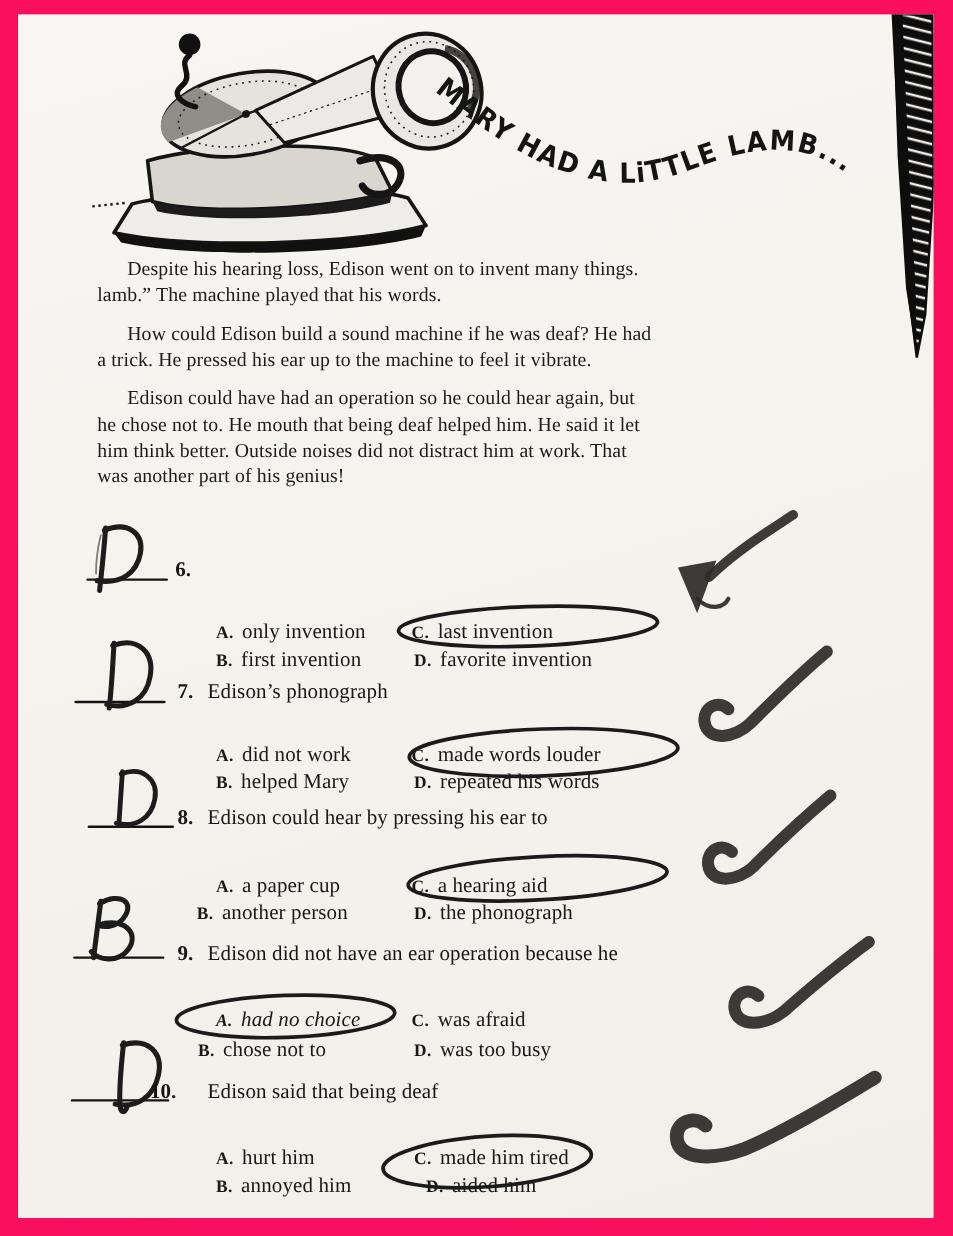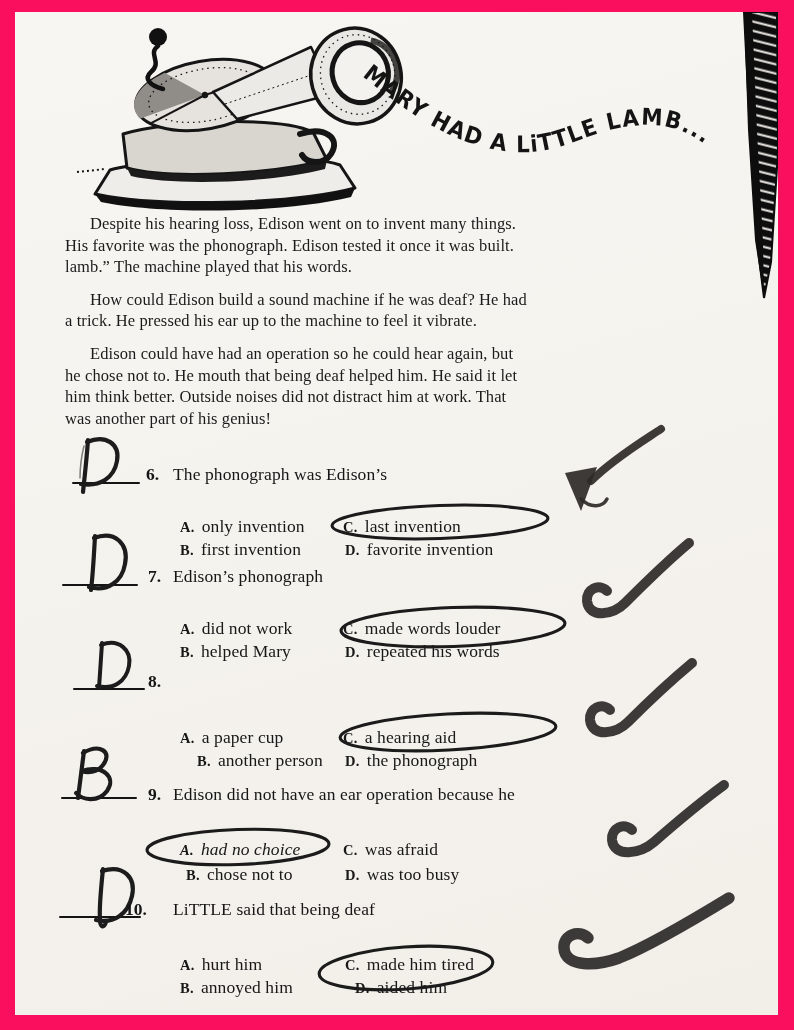--- a/index.html
+++ b/index.html
@@ -10,21 +10,21 @@
     position:relative;overflow:hidden;
   }
   .paper{
     position:absolute;left:15px;top:12px;width:763px;height:1003px;
     background:linear-gradient(165deg,#f8f6f2 0%,#f4f2ed 55%,#f2efe9 100%);
     overflow:hidden;
   }
   .abs{position:absolute;}
   svg{display:block;overflow:visible;}
   
-  .passage{position:absolute;left:50px;top:201px;color:#1b1b1b;}
+  .passage{position:absolute;left:66px;top:201px;color:#1b1b1b;}
   .para{margin:0 0 0 0;}
   .para + .para{margin-top:11px;}
   .line{font-size:16.5px;line-height:21.6px;white-space:nowrap;letter-spacing:.1px;}
   .para .line:first-child{padding-left:25px;}
   
   .qnum{position:absolute;font-weight:bold;font-size:17.5px;color:#161616;white-space:nowrap;}
   .qtext{position:absolute;font-size:17.5px;color:#161616;white-space:nowrap;letter-spacing:.1px;}
   .opt{position:absolute;white-space:nowrap;color:#181818;margin-top:28px;}
   .opt .olabel{font-weight:bold;font-size:14.5px;letter-spacing:.3px;}
   .opt .otext{font-size:17.5px;margin-left:7px;letter-spacing:.1px;}
@@ -94,21 +94,20 @@
       <path id="songPath" d="M347,64 C395,102 440,136 500,140 C555,143 575,113 635,113 C668,114 686,128 704,144"></path>
     </defs>
     <text font-family="DejaVu Sans, sans-serif" font-size="23" font-weight="600" letter-spacing="1.5" fill="#141414">
       <textPath href="#songPath" textLength="372" lengthAdjust="spacingAndGlyphs">MARY HAD A LiTTLE LAMB...</textPath>
     </text>
   </svg>
 
   <div class="passage">
     <div class="para">
       <div class="line">Despite his hearing loss, Edison went on to invent many things.</div>
-      <div class="line">His favorite was the phonograph. Edison tested it once it was built.</div>
       <div class="line">lamb.” The machine played that his words.</div>
     </div>
     <div class="para">
       <div class="line">How could Edison build a sound machine if he was deaf? He had</div>
       <div class="line">a trick. He pressed his ear up to the machine to feel it vibrate.</div>
     </div>
     <div class="para">
       <div class="line">Edison could have had an operation so he could hear again, but</div>
       <div class="line">he chose not to. He mouth that being deaf helped him. He said it let</div>
       <div class="line">him think better. Outside noises did not distract him at work. That</div>
@@ -116,21 +115,20 @@
     </div>
   </div>
 
   <div class="hw-line" style="left:57px;top:470px;width:68px;"></div>
   <svg class="hw-letter" style="left:53px;top:422px;" width="64" height="64" viewBox="0 0 64 64" aria-label="D">
     <path d="M20,6 C19,20 17,40 15,58" stroke-width="4.2"></path>
     <path d="M19,8 C38,0 52,10 49,27 C46,44 32,53 13,50" stroke-width="4.2"></path>
     <path d="M16,12 C13,24 12,34 12,44" stroke-width="1.5" opacity=".55"></path>
   </svg>
   <div class="qnum" style="left:131px;top:452px;">6.</div>
-  <div class="qtext" style="left:158px;top:452px;">The phonograph was Edison’s</div>
   <div class="opt" style="left:165px;top:476px;"><span class="olabel">A.</span><span class="otext">only invention</span></div>
   <div class="opt" style="left:328px;top:476px;"><span class="olabel">C.</span><span class="otext">last invention</span></div>
   <div class="opt" style="left:165px;top:499px;"><span class="olabel">B.</span><span class="otext">first invention</span></div>
   <div class="opt" style="left:330px;top:499px;text-align:center;"><span class="olabel">D.</span><span class="otext">favorite invention</span></div>
   <svg class="circle-svg" style="left:313px;top:487px;" width="226" height="46" viewBox="0 0 226 46">
     <ellipse cx="112" cy="23" rx="108" ry="16.5" transform="rotate(-2 112 23)"></ellipse>
   </svg>
   <svg class="mark-svg" style="left:550px;top:413px;" width="102" height="110" viewBox="0 0 102 110">
     <path d="M96,4 C78,16 48,34 26,56" stroke-width="8"></path>
     <polygon points="32,42 0,48 16,86"></polygon>
@@ -154,57 +152,58 @@
   <svg class="mark-svg" style="left:562px;top:525px;" width="120" height="97" viewBox="0 0 120 97">
     <path d="M112,6 C88,26 62,52 48,66 C36,78 12,82 10,64 C9,52 22,46 30,54" stroke-width="10"></path>
   </svg>
 
   <div class="hw-line" style="left:58px;top:676px;width:72px;"></div>
   <svg class="hw-letter" style="left:74px;top:628px;" width="46" height="52" viewBox="0 0 46 52" aria-label="D">
     <path d="M13,3 C12,18 11,34 10,48" stroke-width="4"></path>
     <path d="M12,5 C30,-2 43,10 40,26 C37,42 24,50 8,46" stroke-width="4"></path>
   </svg>
   <div class="qnum" style="left:133px;top:659px;">8.</div>
+  <div class="qtext" style="left:158px;top:659px;">Edison could hear by pressing his ear to</div>
   <div class="opt" style="left:165px;top:687px;"><span class="olabel">A.</span><span class="otext">a paper cup</span></div>
   <div class="opt" style="left:328px;top:687px;"><span class="olabel">C.</span><span class="otext">a hearing aid</span></div>
-  <div class="opt" style="left:182px;top:710px;"><span class="olabel">B.</span><span class="otext">another person</span></div>
+  <div class="opt" style="left:149px;top:710px;"><span class="olabel">B.</span><span class="otext">another person</span></div>
   <div class="opt" style="left:330px;top:710px;"><span class="olabel">D.</span><span class="otext">the phonograph</span></div>
   <svg class="circle-svg" style="left:320px;top:696px;" width="230" height="48" viewBox="0 0 230 48">
     <ellipse cx="113" cy="24" rx="108" ry="18" transform="rotate(-3 113 24)"></ellipse>
   </svg>
   <svg class="mark-svg" style="left:565px;top:646px;" width="120" height="92" viewBox="0 0 120 92">
     <path d="M112,5 C88,25 62,50 48,64 C36,76 12,80 10,62 C9,50 22,44 30,52" stroke-width="10"></path>
   </svg>
 
   <div class="hw-line" style="left:46px;top:785px;width:76px;"></div>
   <svg class="hw-letter" style="left:55px;top:734px;" width="52" height="56" viewBox="0 0 52 56" aria-label="B">
     <path d="M14,5 C12,20 10,36 8,52" stroke-width="4.2"></path>
     <path d="M13,7 C30,-3 43,6 33,19 C27,27 17,27 12,25" stroke-width="4.2"></path>
     <path d="M12,25 C32,18 47,31 37,45 C28,57 12,54 6,47" stroke-width="4.2"></path>
   </svg>
   <div class="qnum" style="left:133px;top:772px;">9.</div>
   <div class="qtext" style="left:158px;top:772px;">Edison did not have an ear operation because he</div>
   <div class="opt" style="left:165px;top:799px;font-style:italic;"><span class="olabel">A.</span><span class="otext">had no choice</span></div>
   <div class="opt" style="left:328px;top:799px;"><span class="olabel">C.</span><span class="otext">was afraid</span></div>
-  <div class="opt" style="left:171px;top:824px;"><span class="olabel">B.</span><span class="otext">chose not to</span></div>
+  <div class="opt" style="left:150px;top:824px;"><span class="olabel">B.</span><span class="otext">chose not to</span></div>
   <div class="opt" style="left:330px;top:824px;"><span class="olabel">D.</span><span class="otext">was too busy</span></div>
   <svg class="circle-svg" style="left:128px;top:812px;" width="196" height="46" viewBox="0 0 196 46">
     <ellipse cx="95" cy="23" rx="91" ry="17.5" transform="rotate(-2 95 23)"></ellipse>
   </svg>
   <svg class="mark-svg" style="left:585px;top:768px;" width="132" height="86" viewBox="0 0 132 86">
     <path d="M124,5 C98,24 70,48 54,62 C40,74 14,78 12,60 C11,48 24,42 32,50" stroke-width="10"></path>
   </svg>
 
   <div class="hw-line" style="left:44px;top:904px;width:82px;"></div>
   <svg class="hw-letter" style="left:71px;top:854px;" width="52" height="68" viewBox="0 0 52 68" aria-label="D">
     <path d="M17,3 C15,22 13,42 14,54 C14,61 18,63 20,56" stroke-width="4.2"></path>
     <path d="M16,5 C38,-2 50,12 46,30 C42,48 28,58 10,54" stroke-width="4.2"></path>
   </svg>
   <div class="qnum" style="left:110px;top:887px;">10.</div>
-  <div class="qtext" style="left:158px;top:887px;">LiTTLE said that being deaf</div>
+  <div class="qtext" style="left:158px;top:887px;">Edison said that being deaf</div>
   <div class="opt" style="left:165px;top:914px;"><span class="olabel">A.</span><span class="otext">hurt him</span></div>
   <div class="opt" style="left:330px;top:914px;"><span class="olabel">C.</span><span class="otext">made him tired</span></div>
   <div class="opt" style="left:165px;top:937px;"><span class="olabel">B.</span><span class="otext">annoyed him</span></div>
   <div class="opt" style="left:340px;top:937px;"><span class="olabel">D.</span><span class="otext">aided him</span></div>
   <svg class="circle-svg" style="left:298px;top:929px;" width="192" height="54" viewBox="0 0 192 54">
     <ellipse cx="93" cy="27" rx="87" ry="21" transform="rotate(-4 93 27)"></ellipse>
   </svg>
   <svg class="mark-svg" style="left:538px;top:876px;" width="184" height="94" viewBox="0 0 184 94">
     <path d="M176,10 C140,32 96,58 66,70 C44,78 12,80 11,60 C10,47 26,41 35,50" stroke-width="11.5"></path>
   </svg>

